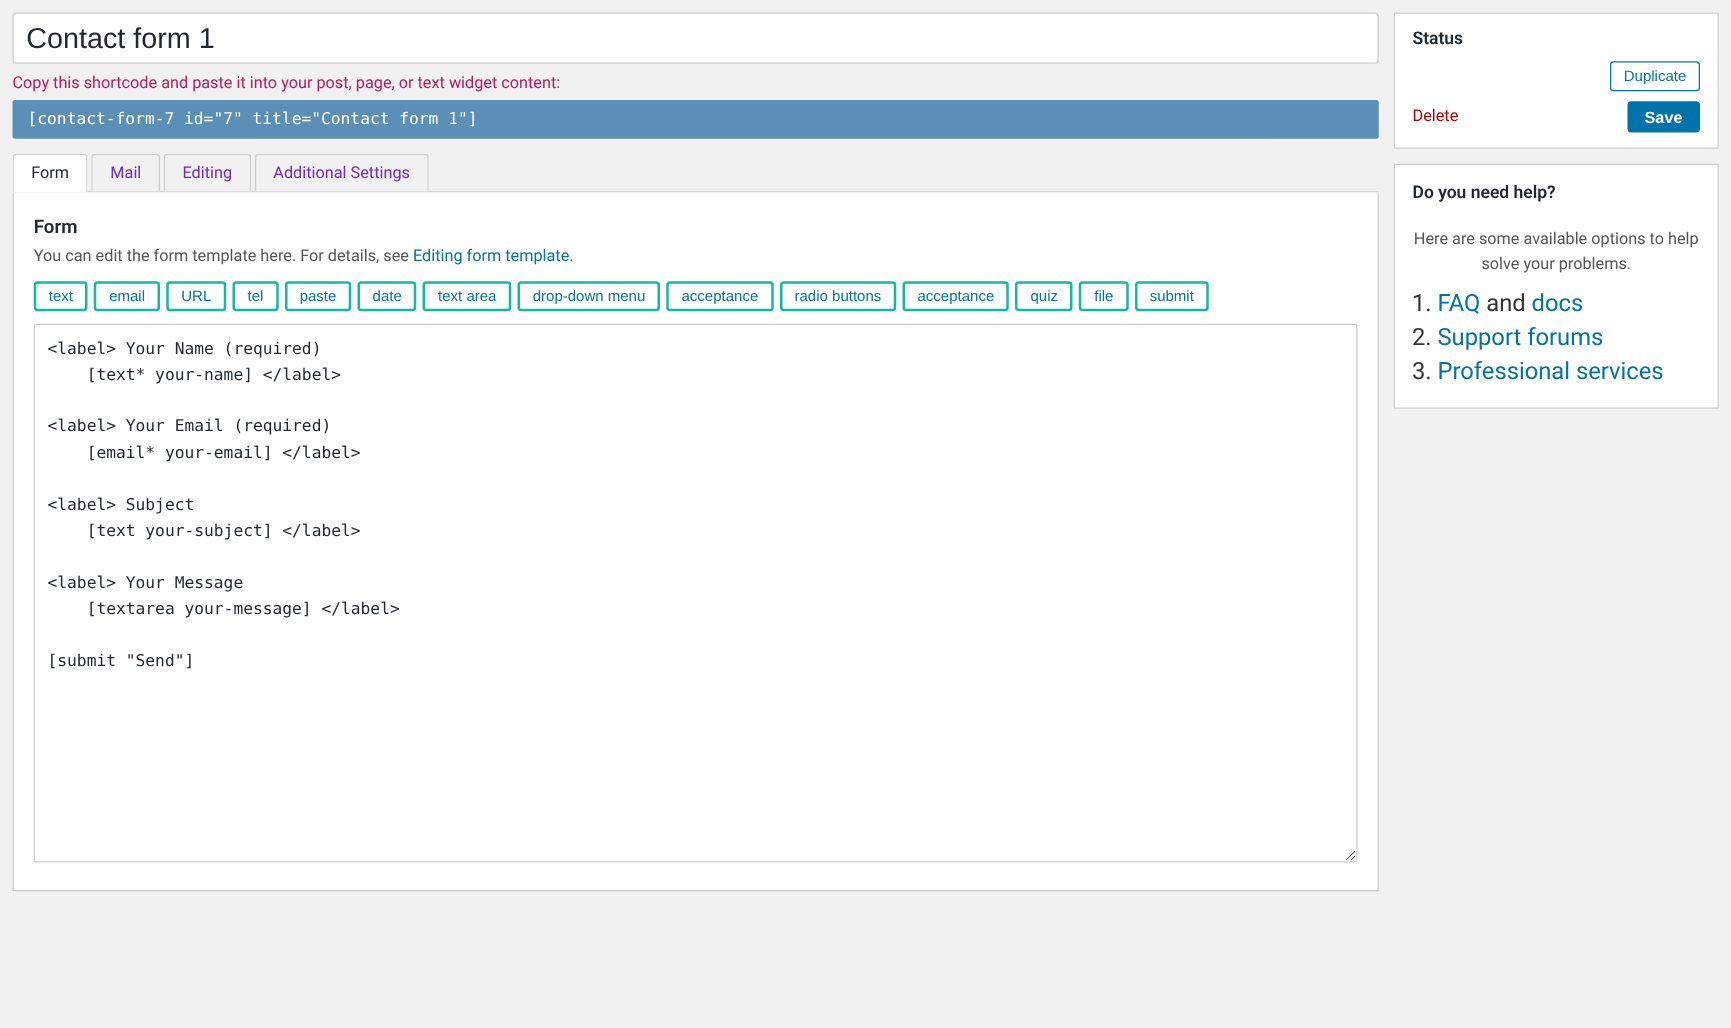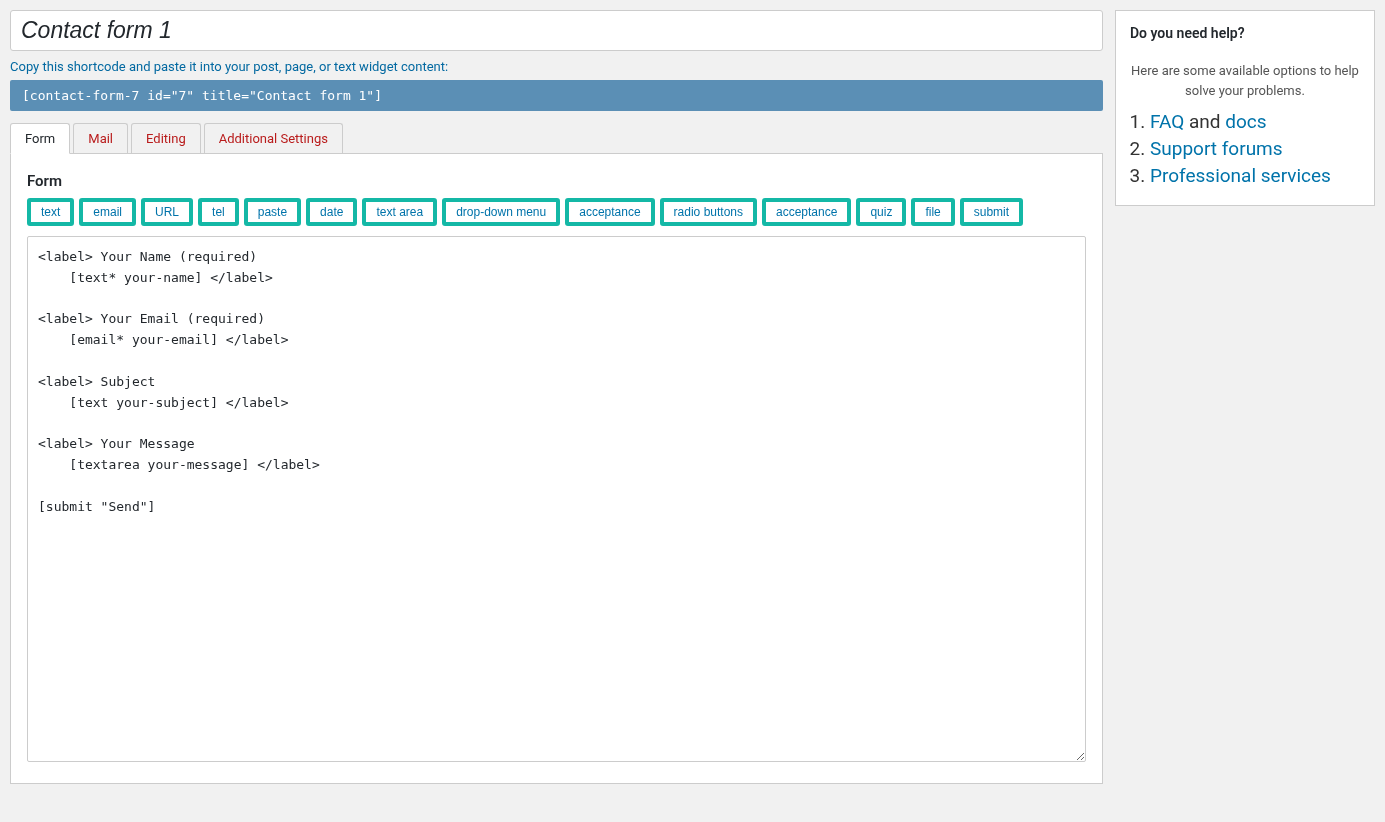--- a/index.html
+++ b/index.html
@@ -28,26 +28,25 @@
     .form-title-input {
       width: 100%;
       font-size: 23px;
       font-weight: 400;
       padding: 6px 10px;
       border: 1px solid #ccc;
       border-radius: 3px;
       color: #23282d;
       background: #fff;
       margin-bottom: 8px;
-      font-style: italic;
     }
 
     
     .shortcode-hint {
-      color: #0369a1;
+      color: #be185d;
       margin-bottom: 6px;
       font-size: 13px;
     }
     .shortcode-bar {
       background: #5b8fb5;
       color: #fff;
       font-family: monospace;
       font-size: 13px;
       padding: 8px 12px;
       border-radius: 2px;
@@ -63,21 +62,21 @@
       border-bottom: 1px solid #ccc;
       margin-bottom: 0;
     }
     .tab {
       padding: 7px 14px;
       border: 1px solid #ccc;
       border-bottom: none;
       background: #f1f1f1;
       cursor: pointer;
       font-size: 13px;
-      color: #b91c1c;
+      color: #6d28d9;
       border-radius: 3px 3px 0 0;
       margin-right: 3px;
     }
     .tab.active {
       background: #fff;
       color: #23282d;
       border-color: #ccc;
       position: relative;
       z-index: 1;
       border-bottom: 1px solid #fff;
@@ -111,32 +110,32 @@
 
     
     .tag-buttons {
       display: flex;
       flex-wrap: wrap;
       gap: 5px;
       margin-bottom: 10px;
     }
     .tag-btn {
       padding: 3px 10px;
-      border: 4px solid #14b8a6;
+      border: 2px solid #14b8a6;
       background: #fff;
       color: #0073aa;
       border-radius: 3px;
       font-size: 12px;
       cursor: pointer;
     }
 
     
     .form-code-area {
       width: 100%;
-      height: 526px;
+      height: 431px;
       font-family: monospace;
       font-size: 13px;
       padding: 10px;
       border: 1px solid #ccc;
       border-radius: 2px;
       resize: vertical;
       color: #23282d;
       line-height: 1.6;
     }
 
@@ -243,20 +242,23 @@
     <div class="tabs">
       <div class="tab active">Form</div>
       <div class="tab">Mail</div>
       <div class="tab">Editing</div>
       <div class="tab">Additional Settings</div>
     </div>
 
     
     <div class="tab-content">
       <div class="section-title">Form</div>
+      <p class="section-desc">
+        <span>You can edit the form template here. For details, see </span><a href="#">Editing form template</a><span>.</span>
+      </p>
 
       
       <div class="tag-buttons" id="tag-buttons-container">
       <button class="tag-btn">text</button>
           <button class="tag-btn">email</button>
           <button class="tag-btn">URL</button>
           <button class="tag-btn">tel</button>
           <button class="tag-btn">paste</button>
           <button class="tag-btn">date</button>
           <button class="tag-btn">text area</button>
@@ -282,20 +284,30 @@
 &lt;label&gt; Your Message
     [textarea your-message] &lt;/label&gt;
 
 [submit "Send"]</textarea>
     </div>
 
   </div>
 
   <div class="sidebar">
 
+    <div class="sidebar-box">
+      <div class="sidebar-box-title">Status</div>
+      <div class="status-row">
+        <button class="btn-duplicate">Duplicate</button>
+      </div>
+      <div class="status-actions">
+        <a href="#" class="btn-delete">Delete</a>
+        <button class="btn-save">Save</button>
+      </div>
+    </div>
 
     <div class="help-box">
       <div class="help-title">Do you need help?</div>
       <p class="help-desc">Here are some available options to help solve your problems.</p>
       <ol class="help-list">
         <li>
           <a href="#">FAQ</a>
           <span> and </span>
           <a href="#">docs</a>
         </li>

